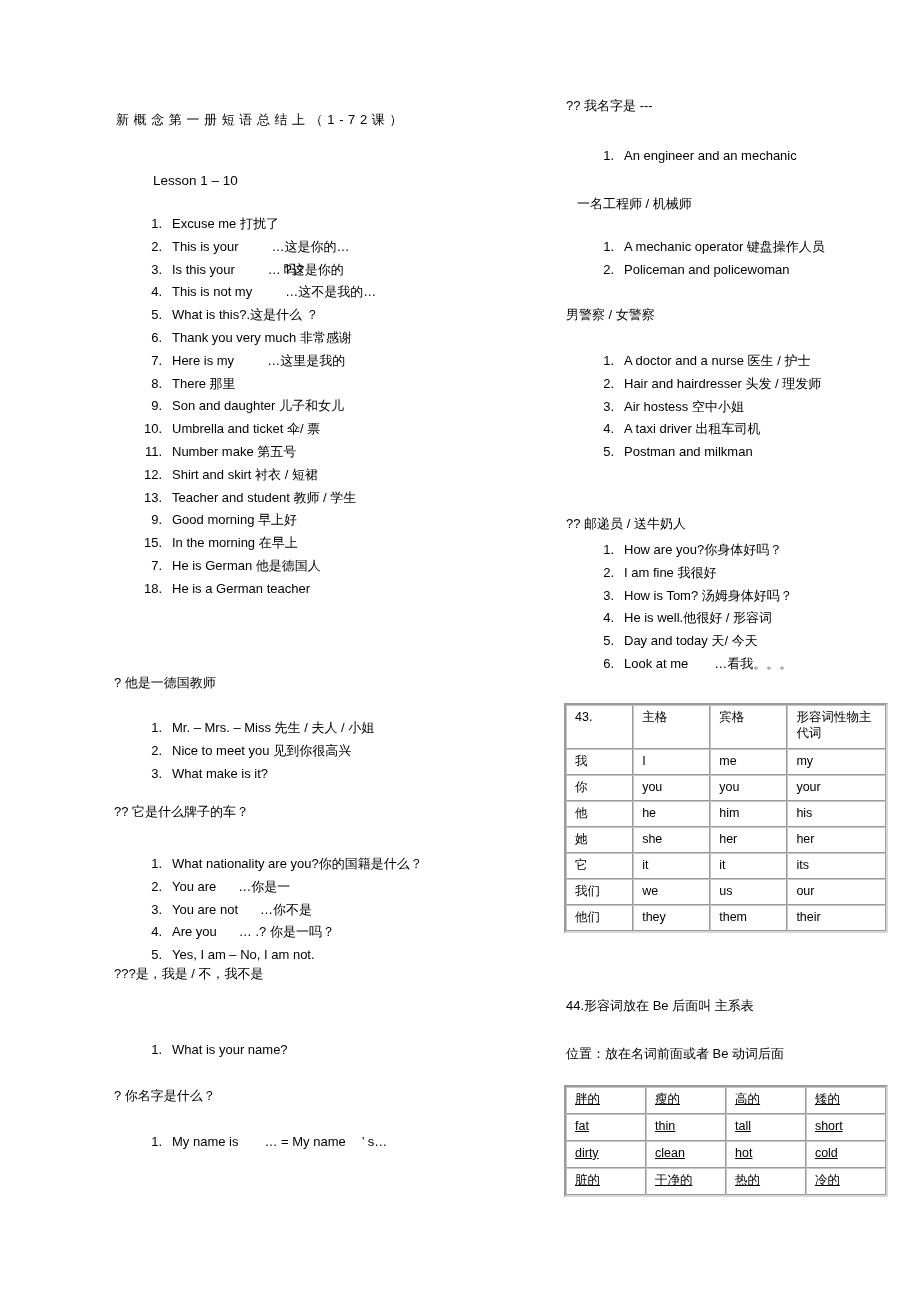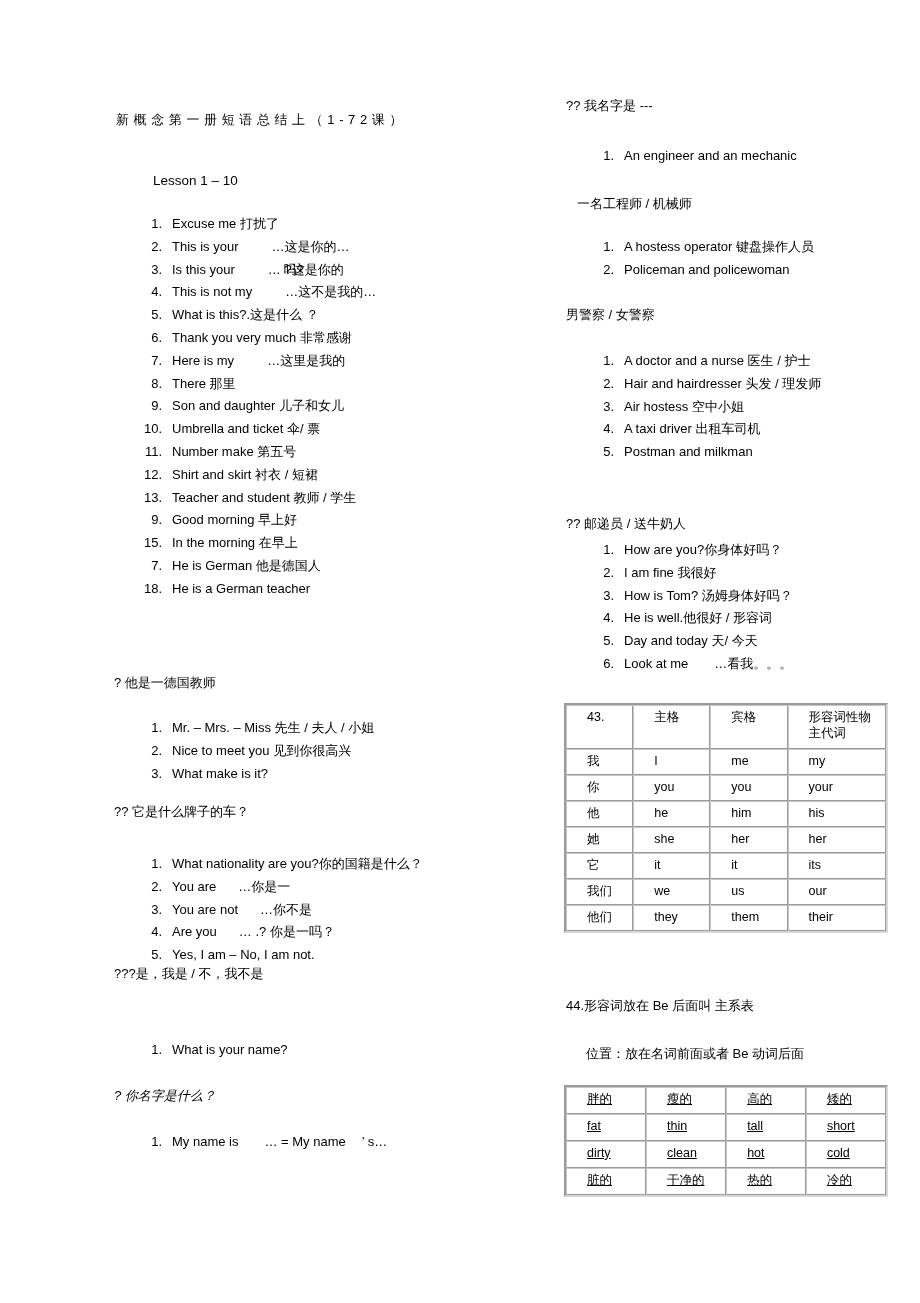--- a/index.html
+++ b/index.html
@@ -92,21 +92,21 @@
     border-collapse: separate;
     border-spacing: 0;
     font-size: 12.5px;
     background: #ffffff;
     border: 2px solid;
     border-color: #9a9a9a #d8d8d8 #d8d8d8 #9a9a9a;
   }
   table.grid td {
     border: 1px solid;
     border-color: #c6c6c6 #9a9a9a #9a9a9a #c6c6c6;
-    padding: 3px 4px 3px 20px;
+    padding: 3px 4px 3px 8px;
     vertical-align: top;
     line-height: 16px;
     font-size: 12.5px;
   }
   table.grid.pronoun td { height: 18px; }
   table.grid.pronoun tr:first-child td { height: 36px; }
   table.grid.adj td { height: 19px; text-decoration: underline; }
 </style>
 </head>
 <body>
@@ -158,39 +158,39 @@
         <li><span class="num">4.</span><span class="body">Are you</span><span class="gap" style="width: 22px;"></span><span>… .? 你是一吗？</span></li>
         <li><span class="num">5.</span><span class="body">Yes, I am  –  No, I am not.</span></li>
       </ol>
 
     <div class="para" id="L-note3" style="top:965px; left:0px;">???是，我是 / 不，我不是</div>
 
     <ol class="numlist" id="L-list4" style="top:1039px; left:0px;">
         <li><span class="num">1.</span><span class="body">What is your name?</span></li>
       </ol>
 
-    <div class="para" id="L-note4" style="top:1087px; left:0px;font-style:italic;">? 你名字是什么？</div>
+    <div class="para" id="L-note4" style="top:1087px; left:0px;">? 你名字是什么？</div>
 
     <ol class="numlist" id="L-list5" style="top:1131px; left:0px;">
         <li><span class="num">1.</span><span class="body">My name is</span><span class="gap" style="width: 26px;"></span><span>… = My name</span><span class="gap" style="width: 16px;"></span><span>’  s…</span></li>
       </ol>
   </div>
 
   <div class="col col-right">
 
     <div class="para" id="R-note0" style="top:97px; left:0px;">?? 我名字是 ---</div>
 
     <ol class="numlist" id="R-list1" style="top:145px; left:0px;">
         <li><span class="num">1.</span><span class="body">An engineer and an mechanic</span></li>
       </ol>
 
     <div class="para" id="R-note1" style="top:195px; left:11px;">一名工程师 / 机械师</div>
 
     <ol class="numlist" id="R-list2" style="top:236px; left:0px;">
-        <li><span class="num">1.</span><span class="body">A hostess operator  键盘操作人员</span></li>
+        <li><span class="num">1.</span><span class="body">A mechanic operator  键盘操作人员</span></li>
         <li><span class="num">2.</span><span class="body">Policeman and policewoman</span></li>
       </ol>
 
     <div class="para" id="R-note2" style="top:306px; left:0px;">男警察 /  女警察</div>
 
     <ol class="numlist" id="R-list3" style="top:350px; left:0px;">
         <li><span class="num">1.</span><span class="body">A doctor and a nurse 医生 / 护士</span></li>
         <li><span class="num">2.</span><span class="body">Hair and hairdresser 头发 / 理发师</span></li>
         <li><span class="num">3.</span><span class="body">Air hostess 空中小姐</span></li>
         <li><span class="num">4.</span><span class="body">A taxi driver  出租车司机</span></li>
@@ -262,21 +262,21 @@
             <td>他们</td>
             <td>they</td>
             <td>them</td>
             <td>their</td>
           </tr>
         </tbody>
     </table>
 
     <div class="para" id="R-note44" style="top:997px; left:0px;">44.形容词放在  Be 后面叫 主系表</div>
 
-    <div class="para" id="R-note45" style="top:1045px; left:0px;margin-left:20px;">位置：放在名词前面或者     Be 动词后面</div>
+    <div class="para" id="R-note45" style="top:1045px; left:0px;">位置：放在名词前面或者     Be 动词后面</div>
 
     <table class="grid adj" id="R-adj" style="top:1085px; left:-2px; width:324px;">
       <colgroup>
         <col style="width:81px">
           <col style="width:81px">
           <col style="width:81px">
           <col style="width:81px">
       </colgroup>
       <tbody>
           <tr>

